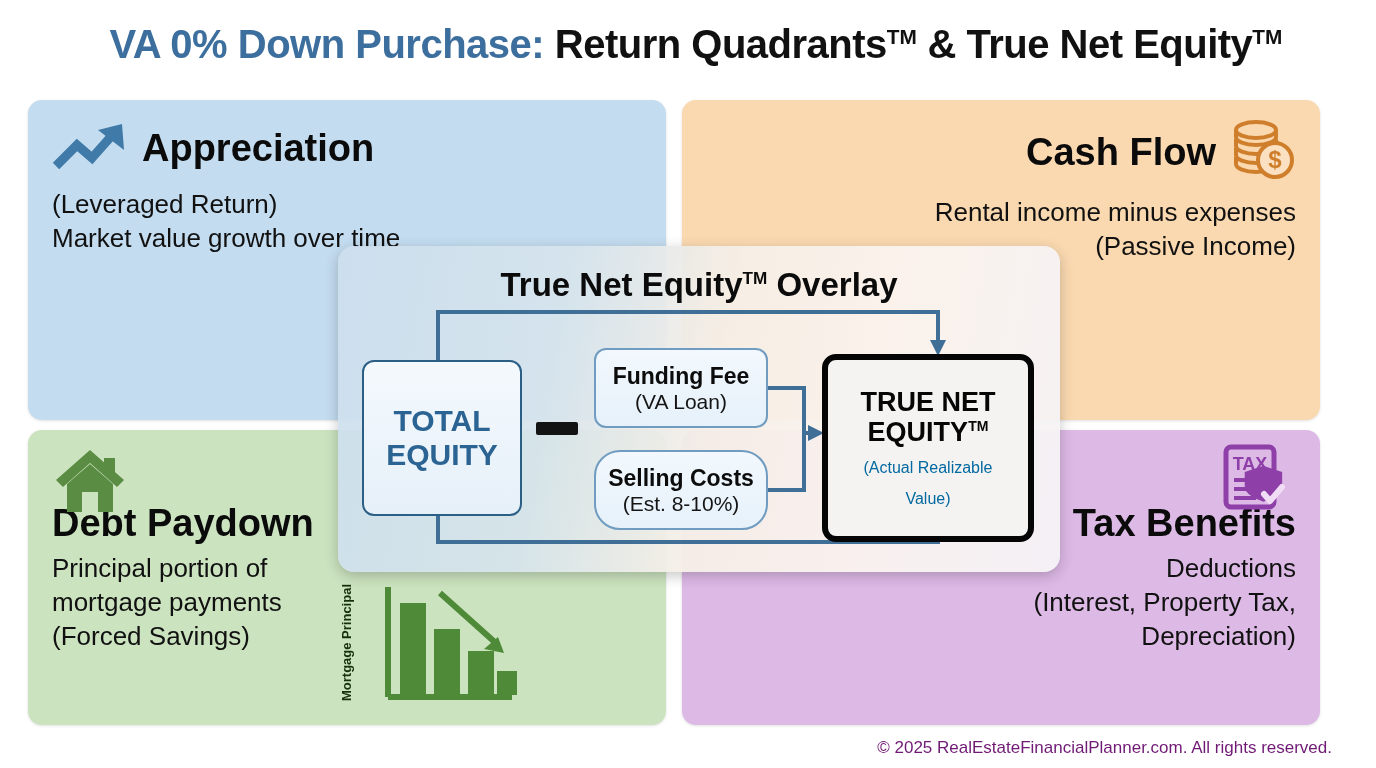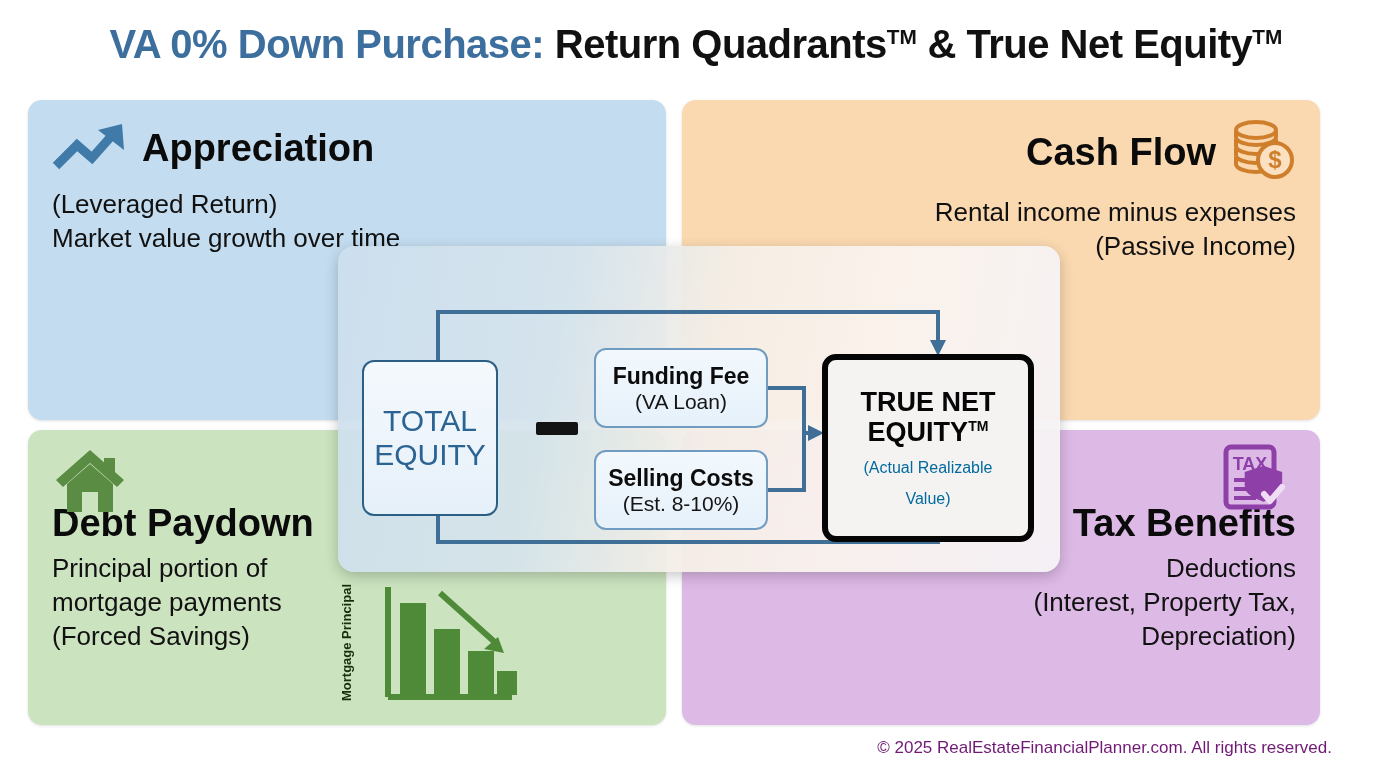--- a/index.html
+++ b/index.html
@@ -80,36 +80,36 @@
     white-space:nowrap;
   }
   .overlay-svg { position:absolute; left:0; top:0; }
 
   .box {
     position:absolute; border-radius:12px;
     display:flex; flex-direction:column; align-items:center; justify-content:center;
     text-align:center;
   }
   .box-total {
-    left:24px; top:114px; width:136px; height:156px;
+    left:24px; top:114px; width:160px; height:156px;
     background:linear-gradient(180deg,#f4f9fd,#e6f0f9);
     border:2.5px solid #2b5f86; color:#2b6393;
-    font-size:30px; font-weight:normal; line-height:1.12;
+    font-size:30px; font-weight:bold; line-height:1.12;
   }
   .minus {
     position:absolute; left:198px; top:176px; width:42px; height:13px;
     background:#131313; border-radius:2px;
   }
   .box-fee, .box-sell {
     left:256px; width:174px; height:80px;
     background:linear-gradient(180deg,#f2f8fd,#e6f1fa);
     border:2px solid #6f9cc0;
   }
   .box-fee  { top:102px; }
-  .box-sell { top:204px; }
+  .box-sell { top:204px;border-radius:26px; }
   .box-fee .ln1, .box-sell .ln1 { font-size:23px; font-weight:bold; color:#0c0c0c; }
   .box-fee .ln2, .box-sell .ln2 { font-size:21px; color:#151515; }
 
   .box-tne {
     left:484px; top:108px; width:212px; height:188px;
     background:#f4f3f1; border:6px solid #050505; border-radius:14px;
     padding:4px 8px;
   }
   .box-tne .ln1 { font-size:27px; font-weight:bold; color:#060606; line-height:1.1; }
   .box-tne .ln2 { font-size:16px; color:#0369a1; line-height:1.15; margin-top:12px; }
@@ -227,20 +227,23 @@
         <div class="q-desc right">
           <div>Deductions</div>
           <div>(Interest, Property Tax,</div>
           <div>Depreciation)</div>
         </div>
       </div>
     </div>
   </div>
 
   <div class="overlay">
+    <div class="overlay-title">
+      <span>True Net Equity</span><span class="tm">TM</span><span> Overlay</span>
+    </div>
 
     <svg class="overlay-svg" width="722" height="326">
       <g fill="none" stroke="#3f6f96" stroke-width="4">
 
         <path d="M100 114 L100 66 L600 66 L600 98"></path>
 
         <path d="M100 270 L100 296 L600 296 L600 278"></path>
 
         <path d="M430 142 L466 142 L466 187 L478 187"></path>
 

